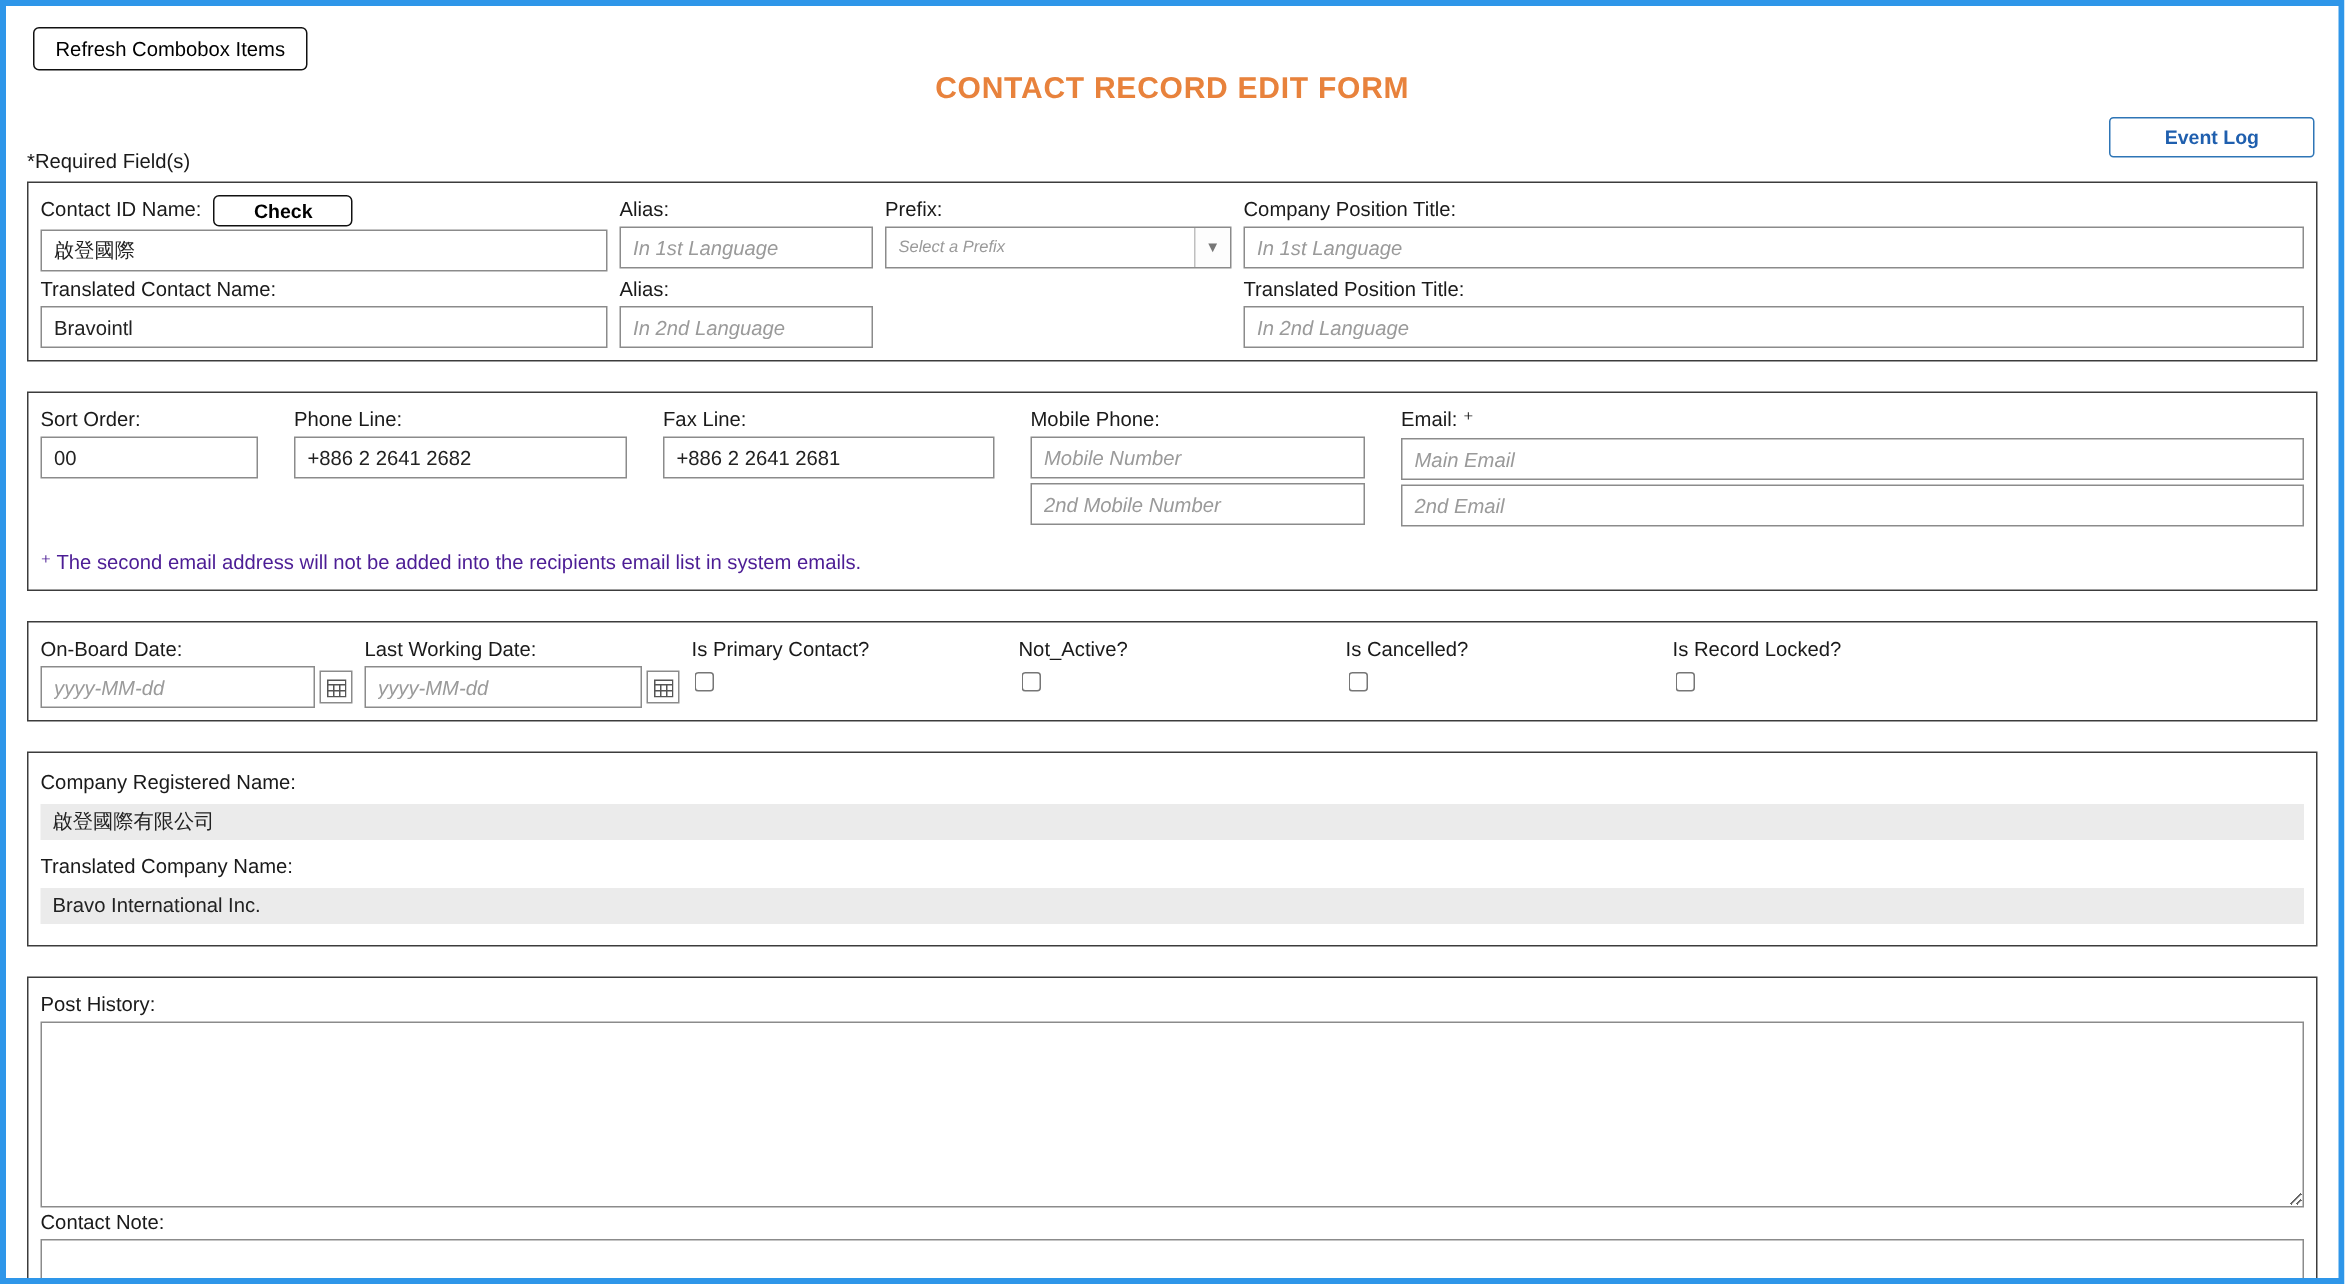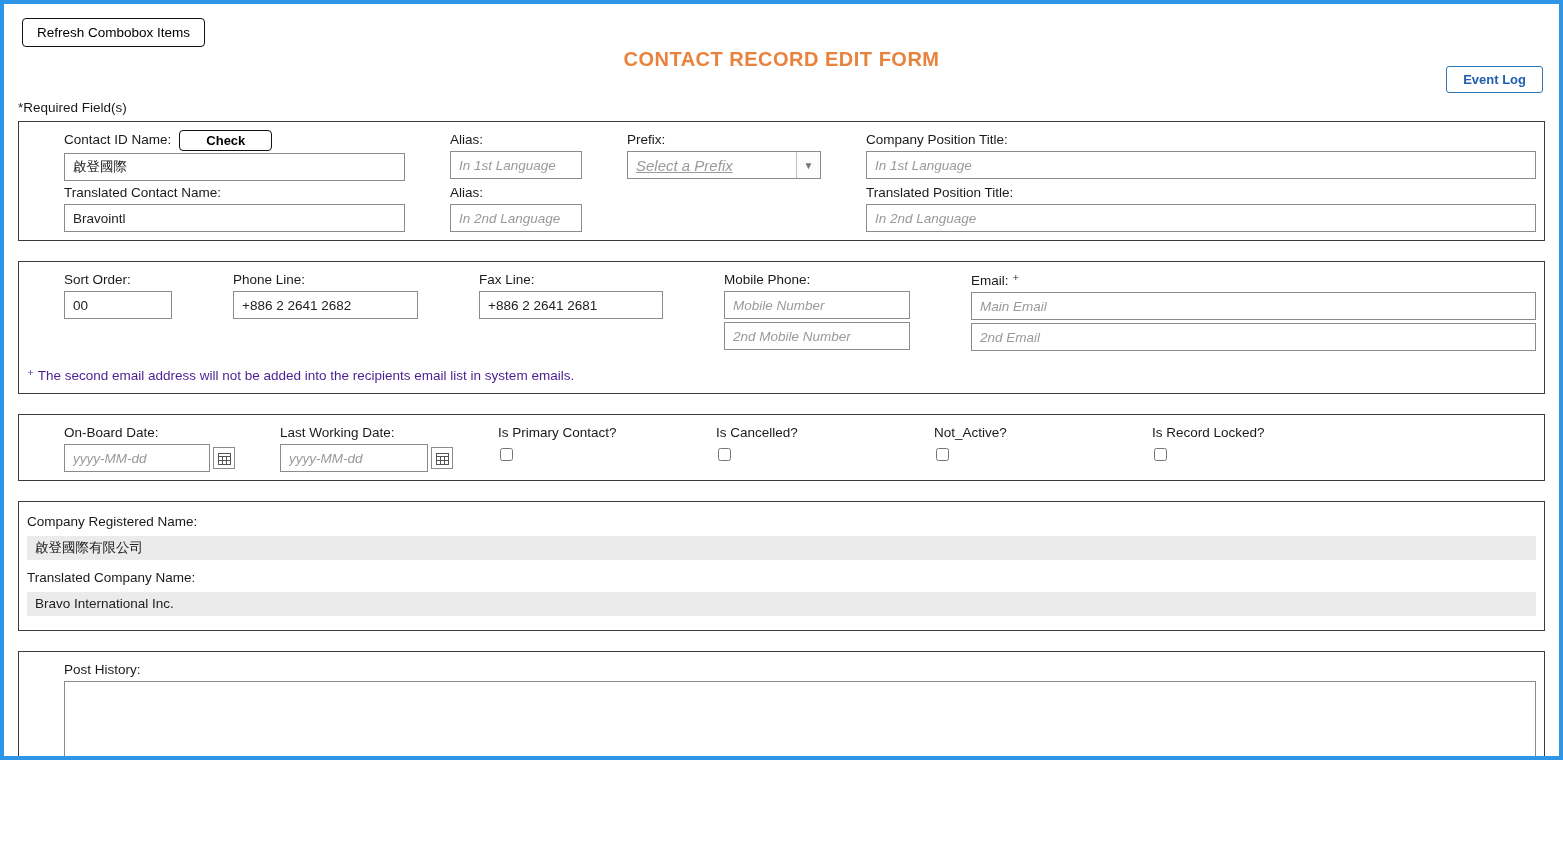--- a/index.html
+++ b/index.html
@@ -5,57 +5,57 @@
   * { box-sizing: border-box; margin: 0; padding: 0; }
   html, body { background: #ffffff; }
   body {
     font-family: "Liberation Sans", "DejaVu Sans", sans-serif;
     font-size: 13.5px;
     color: #1a1a1a;
   }
   .frame {
     position: relative;
     width: 1563px;
-    height: 760px;
+    height: 856px;
     border: 4px solid #2E96E9;
     background: #fff;
     overflow: hidden;
   }
   .content { padding: 0 14px; }
 
   
   .topbar { position: relative; height: 96px; }
   .refresh-btn {
     position: absolute; top: 14px; left: 4px;
     background: #fff; border: 1px solid #111; border-radius: 4px;
     padding: 6px 14px; font-size: 13.5px; cursor: pointer;
     font-family: inherit;
   }
   .form-title {
     position: absolute; top: 44px; left: 50%; transform: translateX(-50%);
     color: #E8823C; font-size: 20px; font-weight: 600;
     letter-spacing: 0.5px; white-space: nowrap;
   }
   .event-log-btn {
-    position: absolute; top: 62px; right: 2px;
+    position: absolute; top: 74px; right: 2px;
     background: #fff; border: 1px solid #2E75B6; border-radius: 3px;
     color: #1F5FAE; font-weight: 700; font-size: 13px;
-    padding: 5px 16px; cursor: pointer; font-family: inherit;
+    padding: 5px 36px; cursor: pointer; font-family: inherit;
   }
   .required-note { margin: 0 0 6px 0; font-size: 13.5px; }
 
   
   .section {
     border: 1px solid #3c3c3c;
     padding: 8px;
     margin-bottom: 20px;
     background: #fff;
   }
   .lbl { font-size: 13.5px; color: #1a1a1a; padding: 2px 0 4px 0; white-space: nowrap; }
-  .field { display: flex; flex-direction: column; margin-left: 37px; }
+  .field { display: flex; flex-direction: column; }
 
   input[type="text"], .textbox {
     height: 28px; border: 1px solid #8b8b8b; background: #fff;
     padding: 0 8px; font-size: 13.5px; font-family: inherit; color: #222;
     width: 100%; outline: none;
   }
   input::placeholder, textarea::placeholder { font-style: italic; color: #9a9a9a; }
 
   
   .grid-identity {
@@ -67,22 +67,22 @@
   .check-btn {
     background: #fff; border: 1px solid #111; border-radius: 4px;
     font-size: 13px; font-weight: 600; padding: 2px 26px; cursor: pointer;
     font-family: inherit;
   }
   .select-box {
     height: 28px; border: 1px solid #8b8b8b; background: #fff;
     display: flex; align-items: center; cursor: pointer;
   }
   .select-box .sel-text {
-    flex: 1; padding: 0 8px; font-style: italic; color: #9a9a9a; font-size: 15px;
-    white-space: nowrap; overflow: hidden; text-decoration: underline;
+    flex: 1; padding: 0 8px; font-style: italic; color: #9a9a9a; font-size: 11px;
+    white-space: nowrap; overflow: hidden;
   }
   .select-arrow {
     width: 24px; height: 26px; display: flex; align-items: center; justify-content: center;
     border-left: 1px solid #bfbfbf; background: #fdfdfd; color: #777; font-size: 10px;
   }
 
   
   .grid-contact {
     display: grid;
     grid-template-columns: 145px 222px 221px 223px 1fr;
@@ -258,25 +258,25 @@
                   <line x1="0.5" y1="8.5" x2="12.5" y2="8.5" stroke="#555"></line>
                 </svg>
             </button>
           </div>
         </div>
         <div class="field">
           <div class="lbl">Is Primary Contact?</div>
           <div class="checkbox-cell"><input type="checkbox" style=""></div>
         </div>
         <div class="field">
+          <div class="lbl">Not_Active?</div>
+          <div class="checkbox-cell"><input type="checkbox" style=""></div>
+        </div>
+        <div class="field">
           <div class="lbl">Is Cancelled?</div>
-          <div class="checkbox-cell"><input type="checkbox" style=""></div>
-        </div>
-        <div class="field">
-          <div class="lbl">Not_Active?</div>
           <div class="checkbox-cell"><input type="checkbox" style=""></div>
         </div>
         <div class="field">
           <div class="lbl">Is Record Locked?</div>
           <div class="checkbox-cell"><input type="checkbox" style=""></div>
         </div>
       </div>
     </div>
 
     <div class="section section-company">

